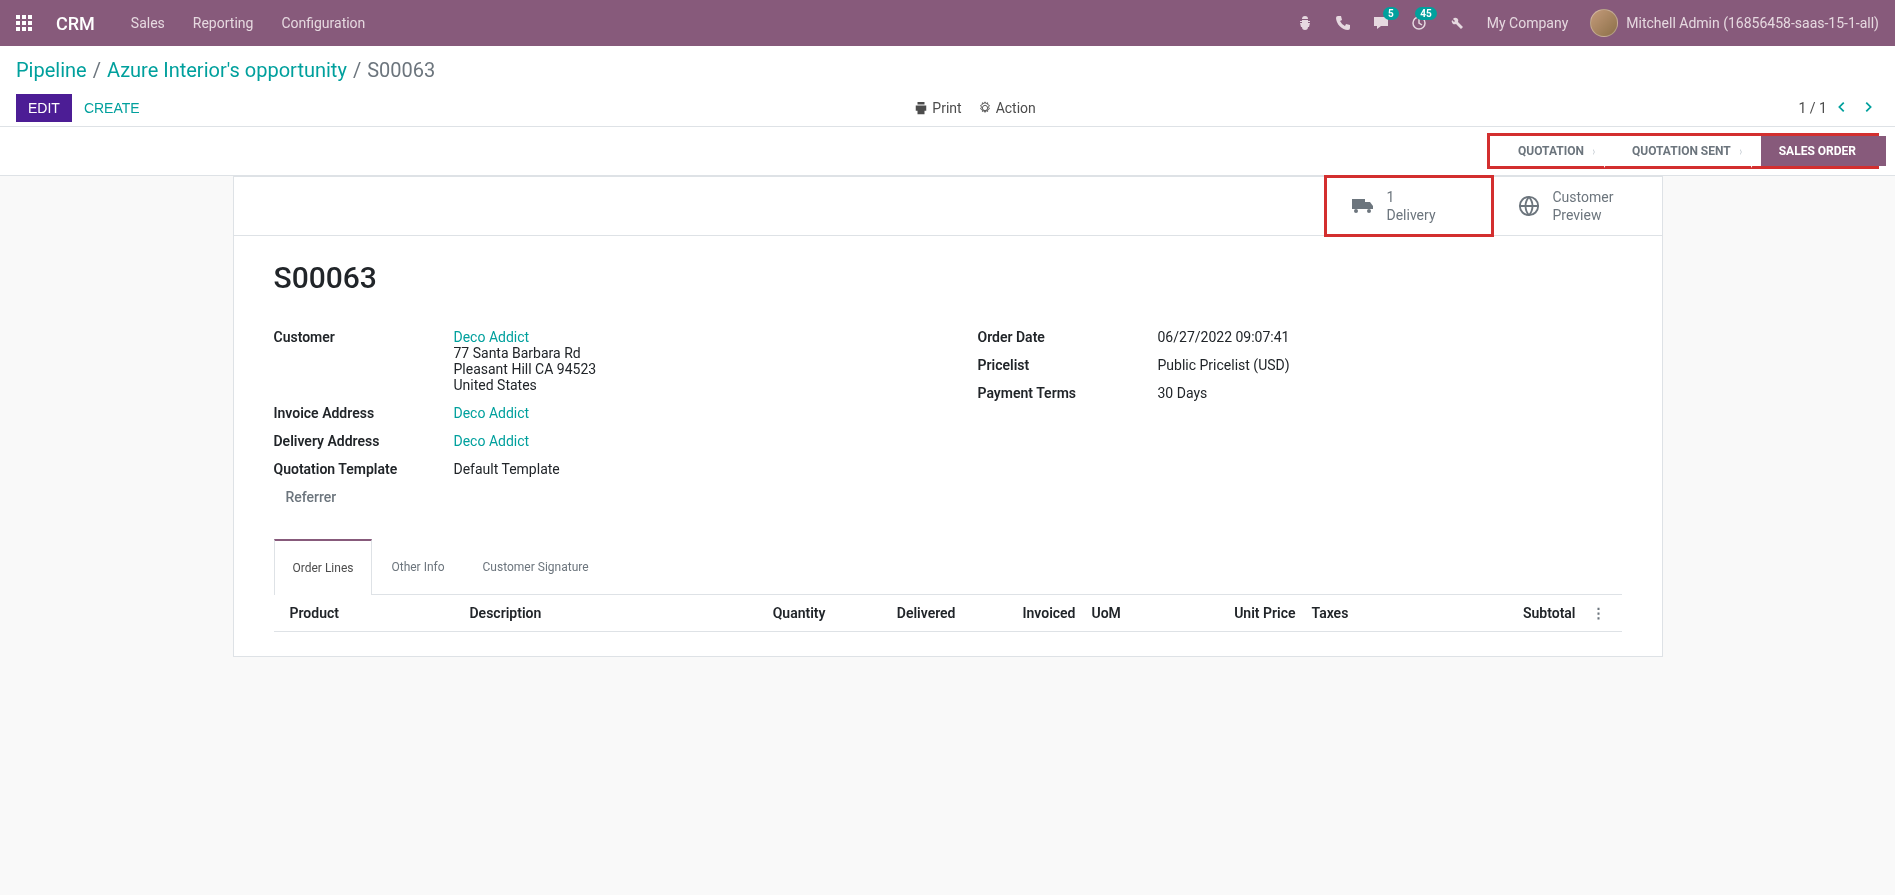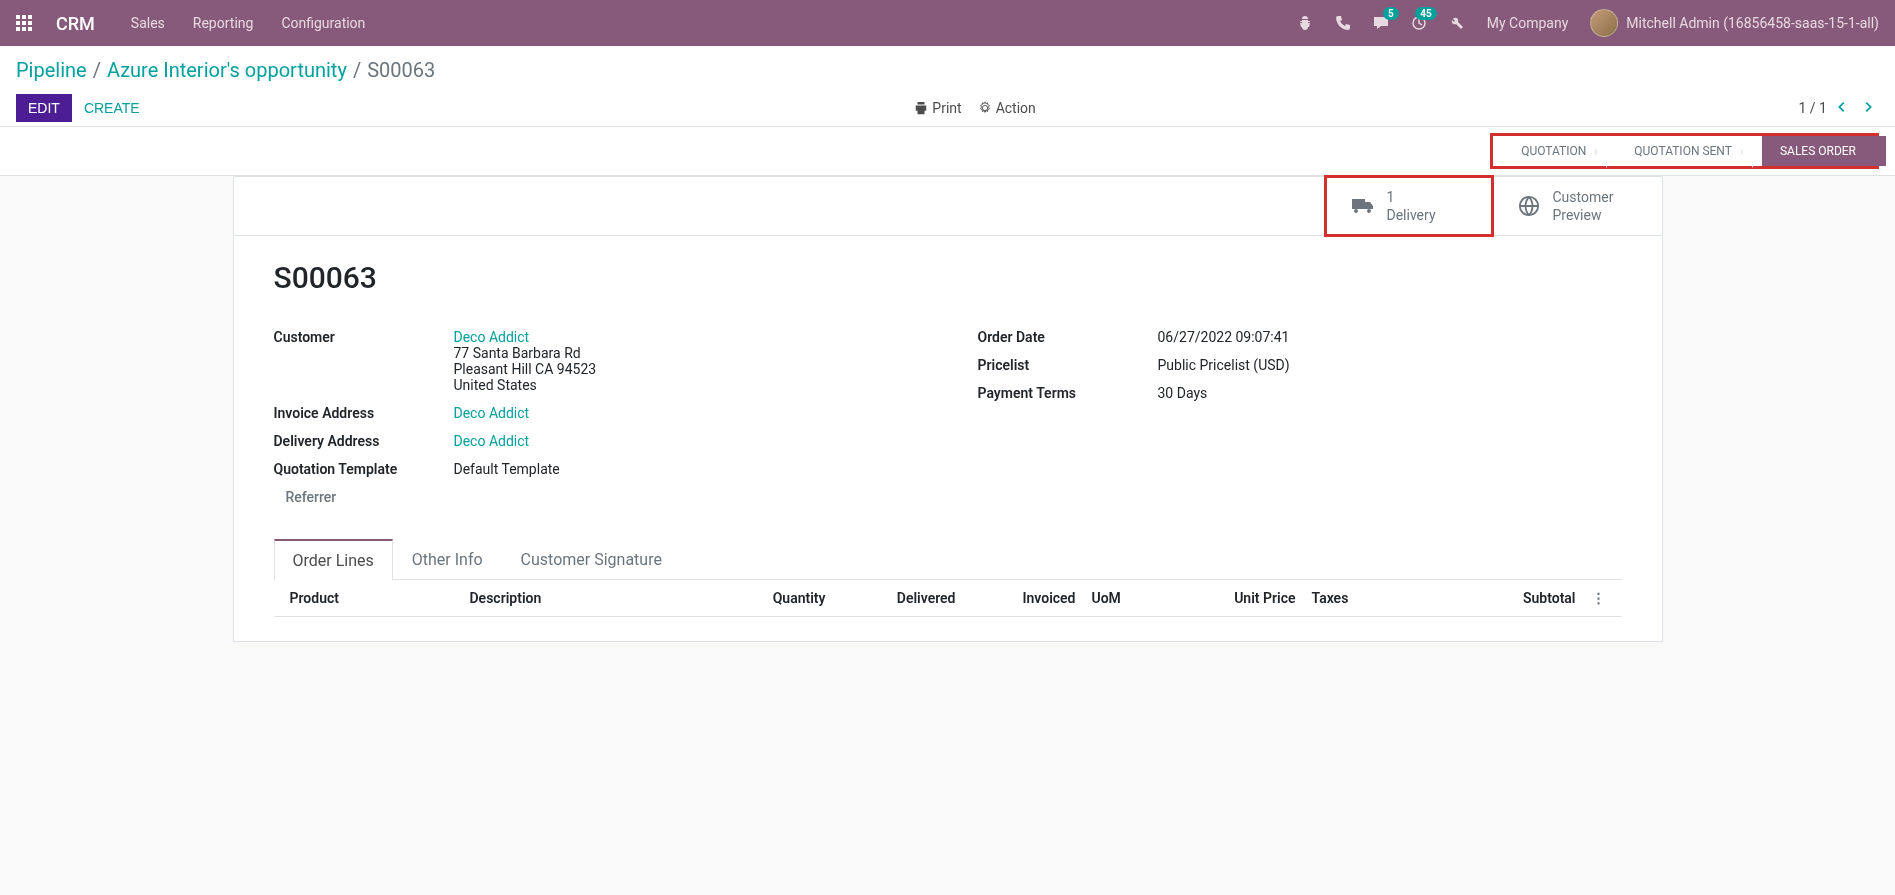--- a/index.html
+++ b/index.html
@@ -32,21 +32,21 @@
   .btn-link { background: transparent; color: #00A09D; }
   .cp-center { margin-left: auto; margin-right:auto; display: flex; gap: 16px; align-items:center; }
   .cp-center-item { cursor:pointer; display:flex; align-items:center; gap:4px; font-size:14px; color:#4c4c4c; }
   .pager { display:flex; align-items:center; gap: 4px; color:#4c4c4c; font-size:14px;}
   .pager-btn { cursor:pointer; color:#00A09D; padding:4px; }
 
   
   .status-row { display:flex; align-items:center; background:#fff; border-bottom:1px solid #dee2e6; padding: 6px 16px; }
   .status-buttons { display:flex; gap: 14px; align-items:center; }
   .status-stages { margin-left:auto; display:flex; border:3px solid #d32f2f; }
-  .stage { position:relative; padding: 8px 20px 8px 28px; font-size: 12px; font-weight:400; background:#fff; color:#6c757d; cursor:pointer; }
+  .stage { position:relative; padding: 8px 20px 8px 28px; font-size: 12px; font-weight:700; background:#fff; color:#6c757d; cursor:pointer; }
   .stage::after { content:""; position:absolute; right:-10px; top:0; bottom:0; width:20px; background:inherit; z-index:1; }
   .stage:not(:last-child)::before {
     content:""; position:absolute; right:-10px; top:0; width:0; height:0;
     border-top: 16px solid transparent; border-bottom: 16px solid transparent; border-left: 10px solid #fff; z-index:2;
   }
   .stage-arrow { position:absolute; right:-1px; top:0; bottom:0; width:12px; overflow:hidden; z-index:3;}
   .stage-arrow::before { content:""; position:absolute; left:-8px; top:0; width:0;height:0; border-top:16px solid transparent; border-bottom:16px solid transparent; border-left:10px solid #ced4da;}
   .stage-arrow::after { content:""; position:absolute; left:-9px; top:0; width:0;height:0; border-top:16px solid transparent; border-bottom:16px solid transparent; border-left:10px solid #fff;}
   .stage.active { background:#875A7B; color:#fff; }
 
@@ -67,21 +67,21 @@
   .form-row { display:flex; padding: 6px 0; align-items:flex-start; }
   .form-label { width: 180px; font-weight:600; font-size:14px; color:#212529; flex-shrink:0; }
   .form-label.muted { font-weight:500; color:#6c757d;padding-left:12px; }
   .form-value { font-size:14px; color:#212529; }
   .form-value a { color:#00A09D; text-decoration:none; cursor:pointer; }
   .addr-line { display:block; }
 
   
   .tabs-wrap { margin-top: 28px; }
   .tabs { display:flex; border-bottom:1px solid #dee2e6; }
-  .tab { padding: 10px 18px; border:1px solid transparent; border-bottom:none; cursor:pointer; font-size:16px; color:#6c757d; margin-bottom:-1px; }
+  .tab { padding: 20px 18px; border:1px solid transparent; border-bottom:none; cursor:pointer; font-size:12px; color:#6c757d; margin-bottom:-1px; }
   .tab.active { border-color:#dee2e6; background:#fff; color:#4c4c4c; border-top:2px solid #875A7B; }
   
   .table-head { display:flex; padding: 10px 8px; font-weight:600; font-size:14px; border-bottom:1px solid #dee2e6; align-items:center; }
   .th { padding: 0 8px; }
   .th-product { flex: 0 0 180px; }
   .th-desc { flex: 1 1 220px; }
   .th-qty { flex: 0 0 120px; text-align:right; }
   .th-del { flex: 0 0 130px; text-align:right; }
   .th-inv { flex: 0 0 120px; text-align:right; }
   .th-uom { flex: 0 0 100px; }

